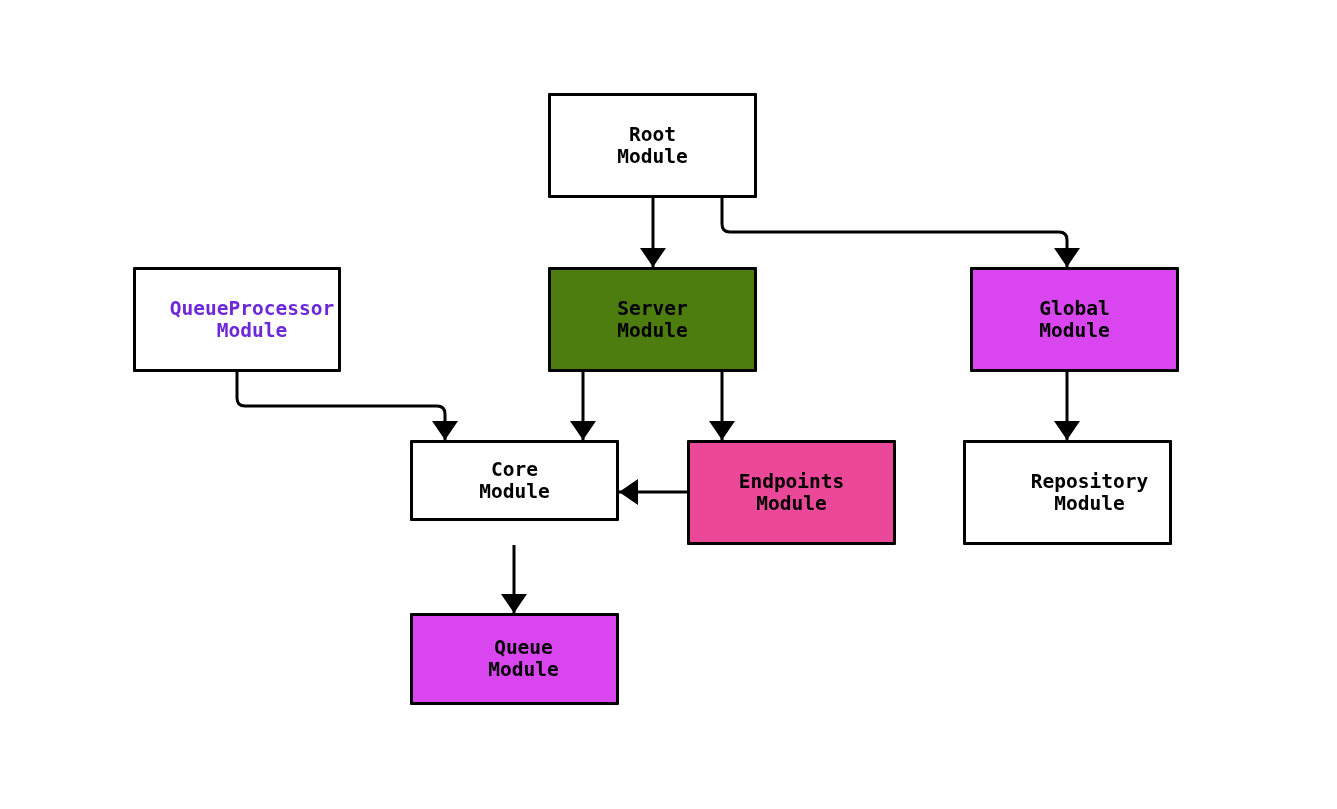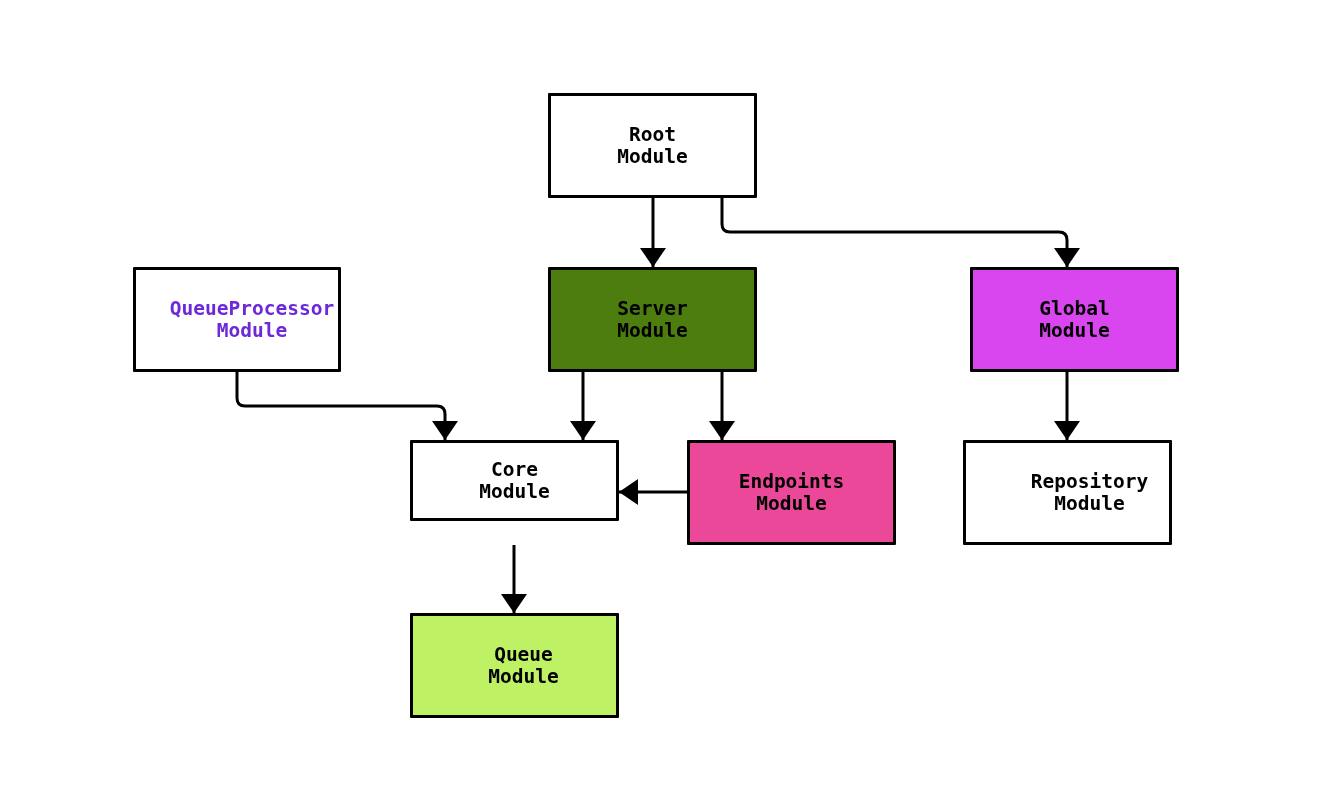--- a/index.html
+++ b/index.html
@@ -98,18 +98,18 @@
 Module</div>
       </div>
       <div class="node" style="left: 687px; top: 440px; width: 209px; height: 105px; background: #ec4899; border-color: rgb(0, 0, 0);">
         <div class="node-label" style="color: rgb(0, 0, 0);">Endpoints
 Module</div>
       </div>
       <div class="node" style="left: 963px; top: 440px; width: 209px; height: 105px; background: rgb(255, 255, 255); border-color: rgb(0, 0, 0); padding-left: 44px;">
         <div class="node-label" style="color: rgb(0, 0, 0);">Repository
 Module</div>
       </div>
-      <div class="node" style="left: 410px; top: 613px; width: 209px; height: 105px; background: #bef264; border-color: rgb(0, 0, 0); padding-left: 18px;">
+      <div class="node" style="left: 410px; top: 613px; width: 209px; height: 92px; background: #d946ef; border-color: rgb(0, 0, 0); padding-left: 18px;">
         <div class="node-label" style="color: rgb(0, 0, 0);">Queue
 Module</div>
       </div>
     </div>
 </div>
 
 </body></html>

